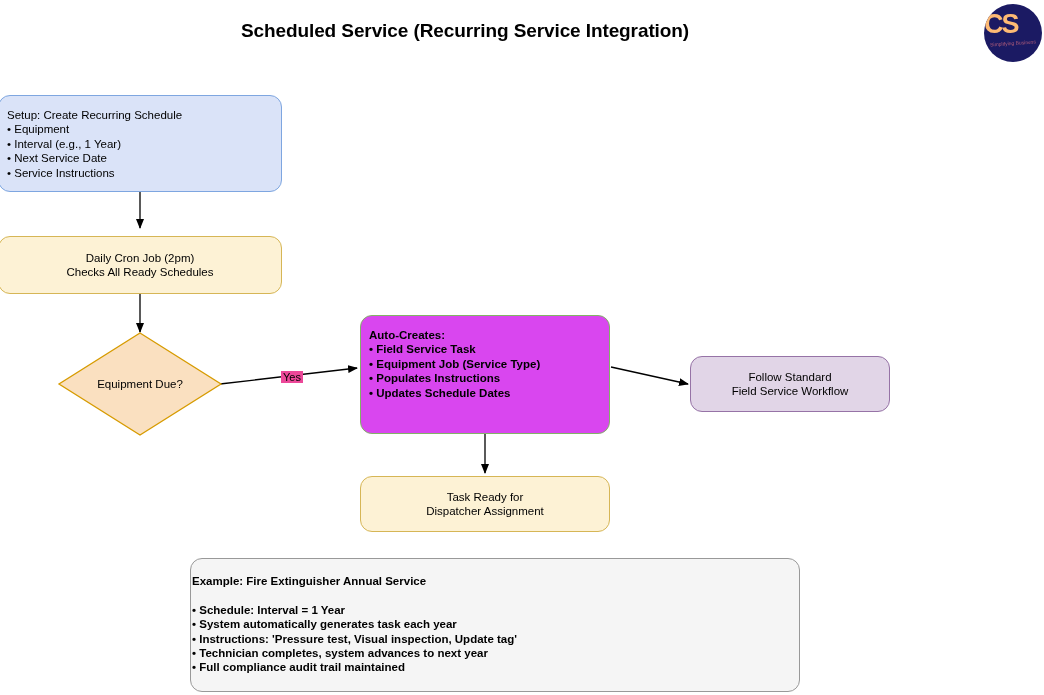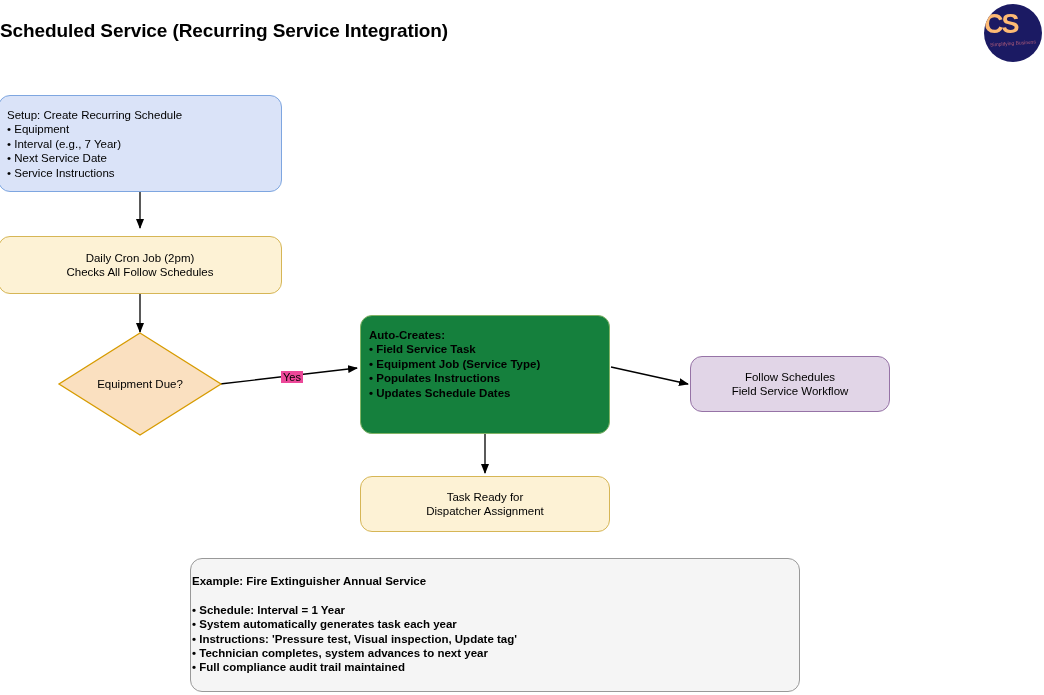--- a/index.html
+++ b/index.html
@@ -18,21 +18,21 @@
     position: absolute;
     left: 0; top: 0;
     width: 1044px;
     height: 695px;
   }
   .page-title {
     position: absolute;
     left: 0;
     top: 20px;
     width: 930px;
-    text-align: left;
+    text-align: center;
     font-size: 19px;
     font-weight: bold;
     color: #000000;
     letter-spacing: -0.1px;
   }
   
   .logo {
     position: absolute;
     left: 984px;
     top: 4px;
@@ -83,21 +83,21 @@
     text-align: center;
   }
   .node .lines {
     white-space: pre-line;
   }
   .node.listbox {
     padding: 12px 0 0 8px;
   }
   .node-blue   { background: #dae3f8; border-color: #7ea6e0; }
   .node-yellow { background: #fdf2d5; border-color: #d6b656; }
-  .node-green  { background: #15803d; border-color: #82b366; }
+  .node-green  { background: #d946ef; border-color: #82b366; }
   .node-purple { background: #e1d5e7; border-color: #9673a6; }
   .node-gray   { background: #f5f5f5; border-color: #999999; }
   .bold-list { font-weight: bold; }
   
   .diamond-wrap {
     position: absolute;
   }
   .diamond-label {
     position: absolute;
     left: 0; top: 0;
@@ -151,46 +151,46 @@
 <div class="page-title">Scheduled Service (Recurring Service Integration)</div>
 
 <div class="logo">
   <div class="logo-mark">CS</div>
   <div class="logo-tagline">Simplifying Business</div>
 </div>
 
 <div class="node node-blue listbox" style="left:-2px; top:95px; width:284px; height:97px;">
   <div class="lines">Setup: Create Recurring Schedule
 • Equipment
-• Interval (e.g., 7 Year)
+• Interval (e.g., 1 Year)
 • Next Service Date
 • Service Instructions</div>
 </div>
 
 <div class="node node-yellow centered" style="left:-2px; top:236px; width:284px; height:58px;">
   <div class="lines">Daily Cron Job (2pm)
-Checks All Follow Schedules</div>
+Checks All Ready Schedules</div>
 </div>
 
 <div class="diamond-wrap" style="left:59px; top:333px; width:162px; height:102px;">
   <div class="diamond-label">Equipment Due?</div>
 </div>
 
 <div class="edge-label" style="left:281px; top:371px;">Yes</div>
 
 <div class="node node-green listbox bold-list" style="left:360px; top:315px; width:250px; height:119px;">
   <div class="lines">Auto-Creates:
 • Field Service Task
 • Equipment Job (Service Type)
 • Populates Instructions
 • Updates Schedule Dates</div>
 </div>
 
 <div class="node node-purple centered" style="left:690px; top:356px; width:200px; height:56px;">
-  <div class="lines">Follow Schedules
+  <div class="lines">Follow Standard
 Field Service Workflow</div>
 </div>
 
 <div class="node node-yellow centered" style="left:360px; top:476px; width:250px; height:56px;">
   <div class="lines">Task Ready for
 Dispatcher Assignment</div>
 </div>
 
 <div class="node node-gray" style="left:190px; top:558px; width:610px; height:134px;"></div>
 <div class="example-text" style="left:192px; top:574px; width:590px;">Example: Fire Extinguisher Annual Service

